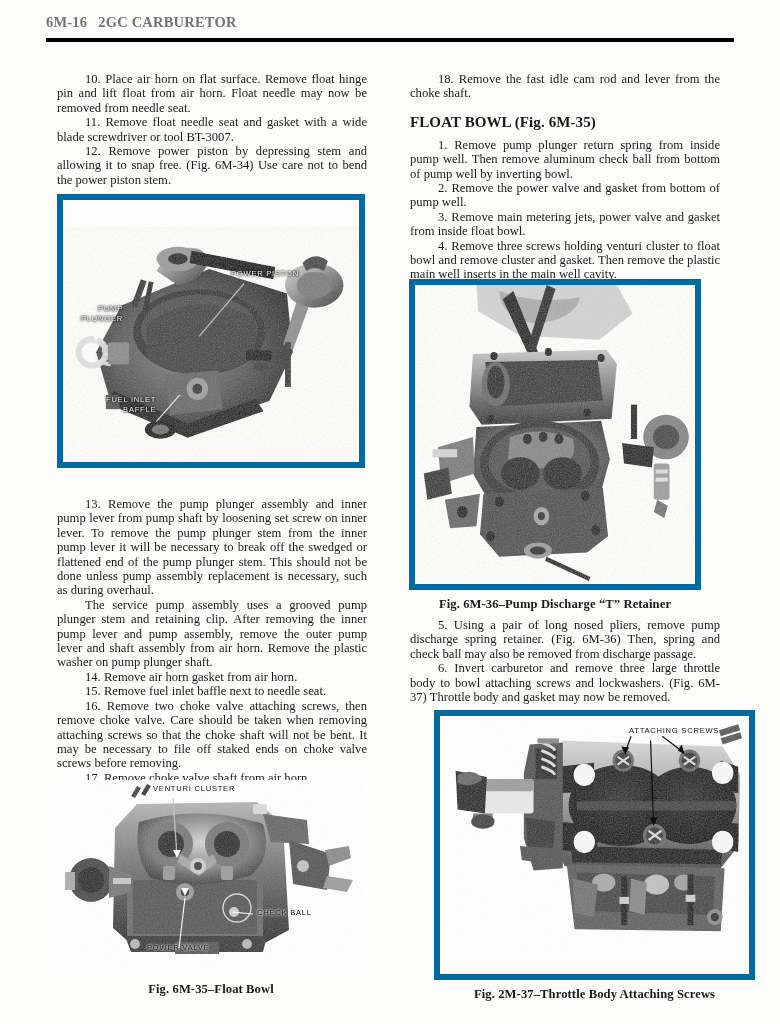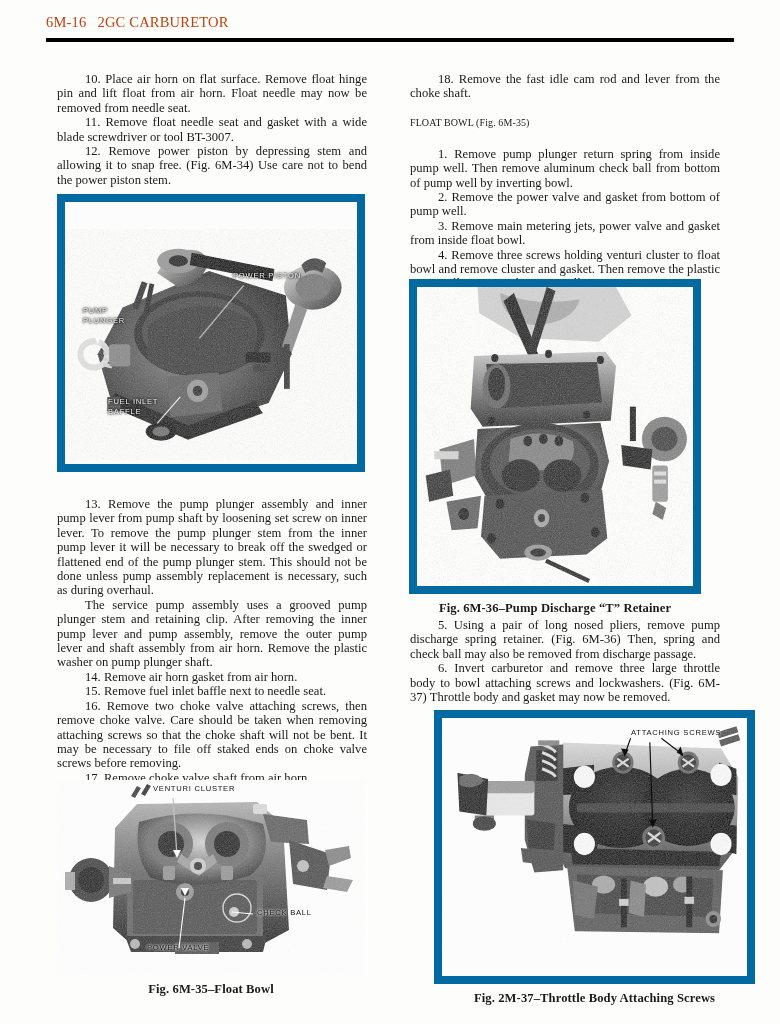--- a/index.html
+++ b/index.html
@@ -25,24 +25,24 @@
 
   
   .header {
     position: absolute;
     left: 46px;
     top: 14px;
     width: 690px;
   }
   .header-line {
     font-family: "Liberation Serif", "DejaVu Serif", serif;
-    font-weight: normal;
+    font-weight: bold;
     font-size: 14.5px;
     letter-spacing: 0.2px;
-    color: #c2410c;
+    color: #737373;
     white-space: nowrap;
   }
   .header-num { margin-right: 11px; }
   .header-rule {
     position: absolute;
     left: 46px;
     top: 38px;
     width: 688px;
     height: 3px;
     background: #000;
@@ -69,36 +69,37 @@
     margin: 0;
     font-size: 12.6px;
     line-height: 14.4px;
     text-align: justify;
     text-justify: inter-word;
     text-indent: 28px;
     hyphens: none;
   }
 
   h2.section-head {
-    margin: 14px 0 17px 0;
-    font-size: 10px;
-    font-weight: normal;
+    margin: 14px 0 8px 0;
+    font-size: 15px;
+    font-weight: bold;
     line-height: 15px;
     letter-spacing: 0.1px;
   }
 
   
   .figure {
     position: absolute;
   }
   .fig-box {
-    border: 8px solid #0369a1;
+    border: 6px solid #0369a1;
     background: #ffffff;
     position: relative;
     overflow: hidden;
+    text-align: right;
   }
   .fig-plain {
     position: relative;
     overflow: hidden;
     background: #5eead4;
   }
   .caption {
     text-align: center;
     font-size: 12.6px;
     font-weight: bold;

